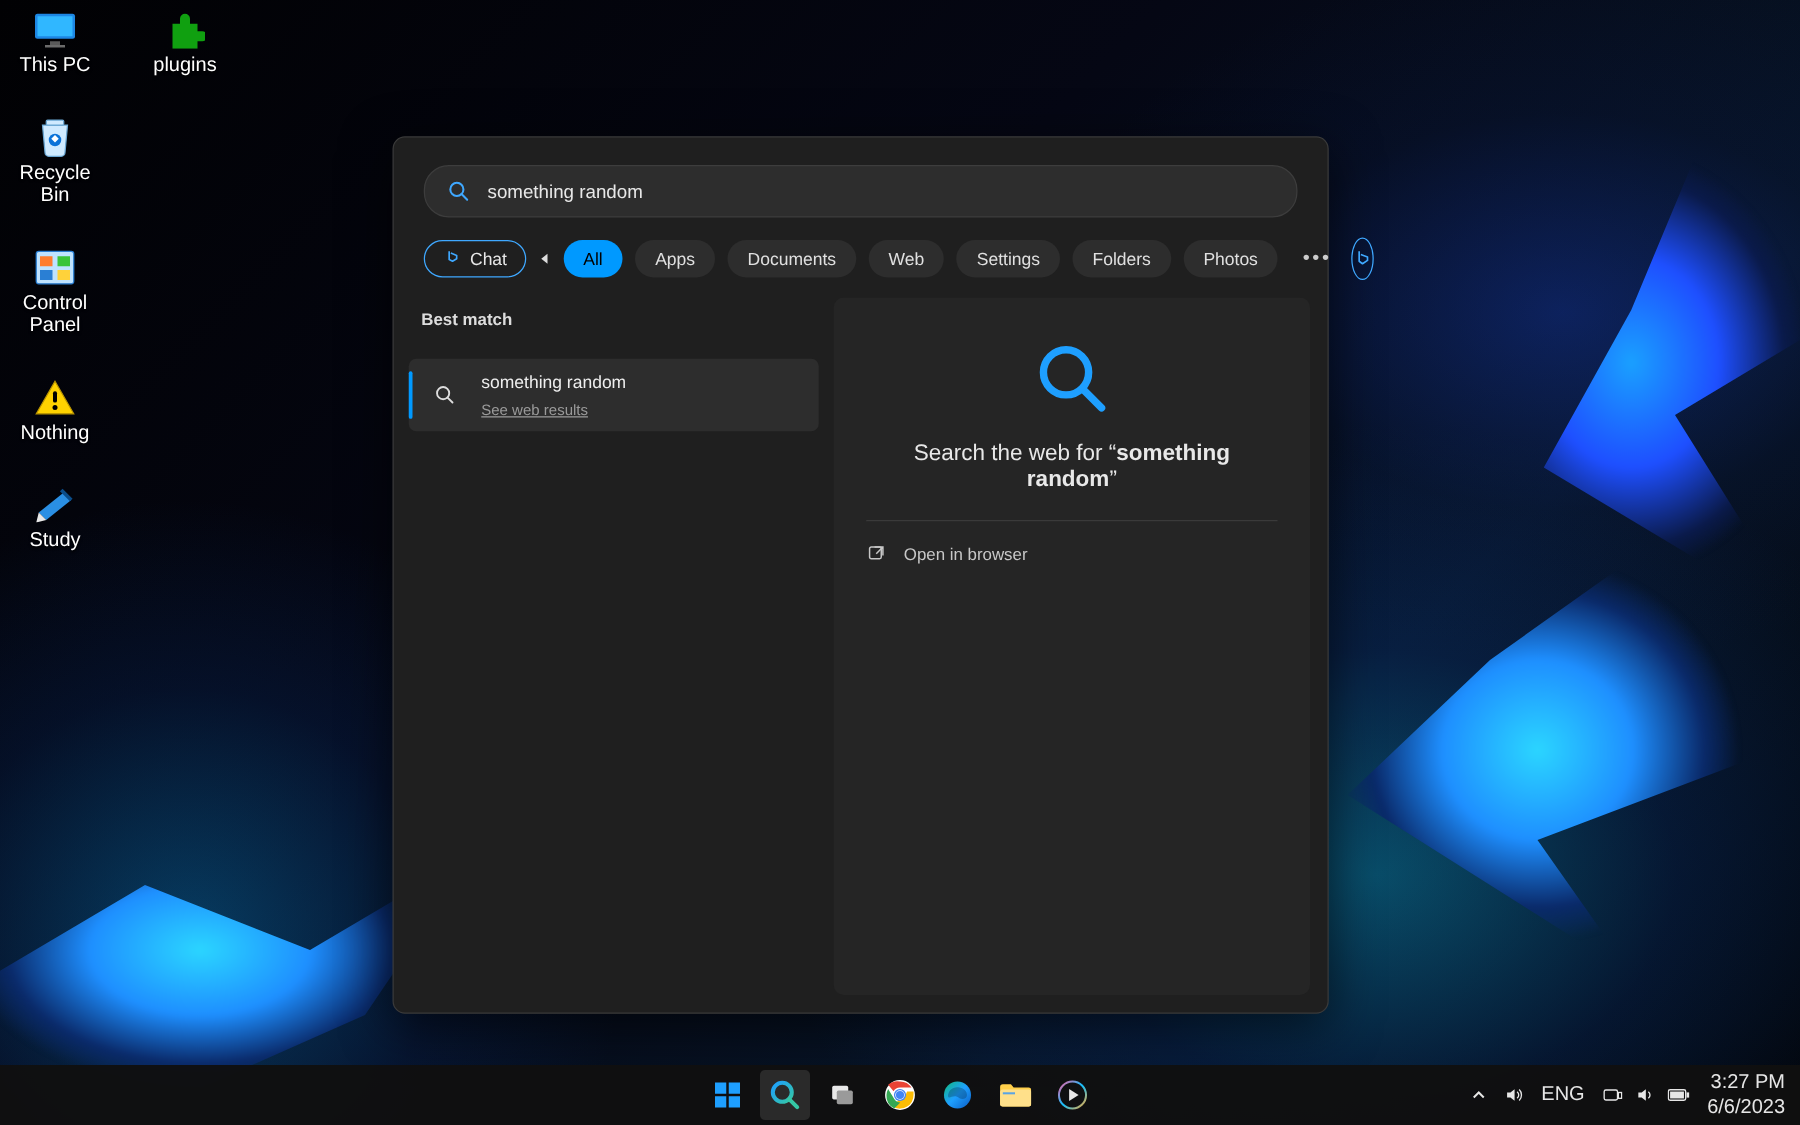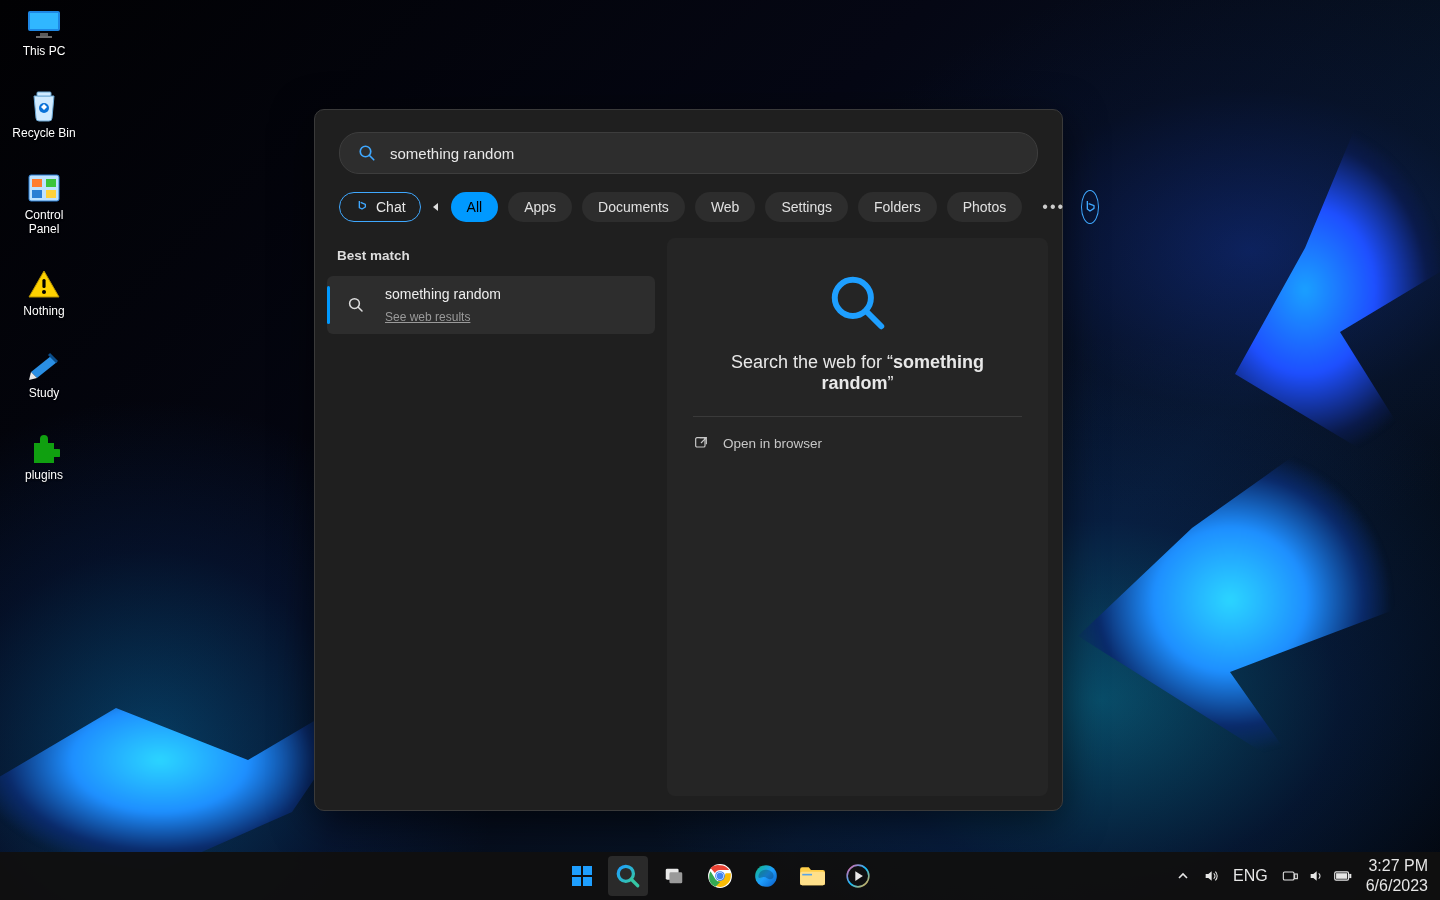--- a/index.html
+++ b/index.html
@@ -8,40 +8,40 @@
     radial-gradient(600px 400px at 1250px 250px,#1e4fff44 0%,#0a1a4a33 40%,transparent 70%),
     radial-gradient(800px 600px at 1100px 700px,#0ec7ff55 0%,#0a3c8a44 30%,transparent 60%),
     radial-gradient(500px 500px at 150px 750px,#0aa8ff55 0%,#0a3c8a33 40%,transparent 70%),
     linear-gradient(135deg,#010103 0%,#050714 40%,#071426 70%,#020203 100%);}
   .flame{position:absolute;filter:blur(2px);}
   .flame.f1{right:-40px;top:80px;width:350px;height:420px;background:radial-gradient(closest-side,#1aa0ff 0%,#1e4fff 40%,#0a1a4a 70%,transparent 80%);clip-path:polygon(70% 0,100% 40%,60% 60%,90% 100%,30% 70%,50% 40%);} 
   .flame.f2{right:20px;top:420px;width:380px;height:360px;background:radial-gradient(closest-side,#2bd5ff 0%,#1e8fff 40%,#0a2a6a 70%,transparent 85%);clip-path:polygon(80% 0,100% 50%,50% 70%,70% 100%,10% 60%,40% 30%);} 
   .flame.f3{left:-60px;bottom:10px;width:440px;height:260px;background:radial-gradient(closest-side,#2bd5ff 0%,#1e8fff 40%,#0a2a6a 70%,transparent 85%);clip-path:polygon(0 70%,40% 30%,70% 50%,100% 20%,80% 70%,40% 100%);} 
   
   .desktop{position:absolute;left:0;top:0;display:flex;gap:32px;padding:8px 8px;flex-direction:column;flex-wrap:wrap;height:500px;align-content:flex-start;}
-  .dicon{width:72px;display:flex;flex-direction:column;align-items:center;color:#fff;font-size:12px;text-align:center;cursor:default;}
+  .dicon{width:72px;display:flex;flex-direction:column;align-items:center;color:#fff;font-size:16px;text-align:center;cursor:default;}
   .dicon .glyph{width:40px;height:32px;display:flex;align-items:center;justify-content:center;margin-bottom:4px;}
   .dicon .label{text-shadow:0 1px 2px #000;}
   
   .panel{position:absolute;left:314px;top:109px;width:747px;height:700px;background:#1f1f1f;border:1px solid #3a3a3a;border-radius:10px;box-shadow:0 10px 40px rgba(0,0,0,.6);display:flex;flex-direction:column;}
   .searchbar{margin:22px 24px 0;height:40px;background:#2d2d2d;border:1px solid #3d3d3d;border-radius:20px;display:flex;align-items:center;padding:0 18px;gap:12px;}
   .searchbar input{flex:1;background:transparent;border:none;outline:none;color:#e8e8e8;font-size:15px;}
   .filters{display:flex;align-items:center;gap:10px;padding:16px 32px 14px 24px;}
   .chat-pill{display:flex;align-items:center;gap:6px;border:1.5px solid #3fa8ff;color:#e8e8e8;border-radius:20px;padding:6px 14px;font-size:14px;cursor:pointer;}
   .arrow-btn{width:22px;height:22px;display:flex;align-items:center;justify-content:center;color:#ccc;cursor:pointer;}
   .pill{background:#2d2d2d;color:#e0e0e0;border-radius:18px;padding:7px 16px;font-size:14px;cursor:pointer;}
   .pill.active{background:#1e90ff;color:#000;font-weight:500;color:#0a0a0a;color:#fff;}
   .pill.active{background:#0099ff;color:#000;} 
   .pill.active{color:#000;} 
   .filters-spacer{flex:1;}
   .more-btn{color:#ccc;width:28px;text-align:center;cursor:pointer;font-size:16px;letter-spacing:2px;}
   .bing-circle{width:32px;height:32px;border:1.5px solid #3fa8ff;border-radius:50%;display:flex;align-items:center;justify-content:center;cursor:pointer;margin-left:6px;}
   .panel-body{display:flex;flex:1;overflow:hidden;}
   .left-col{width:328px;padding:0 12px;}
-  .section-title{color:#ddd;font-size:13.5px;margin:10px 0 13px 10px;font-weight:600;}
+  .section-title{color:#ddd;font-size:13.5px;margin:10px 0 24px 10px;font-weight:600;}
   .result-item{display:flex;align-items:center;gap:14px;background:#2d2d2d;border-radius:6px;padding:10px 14px;position:relative;cursor:pointer;}
   .result-item::before{content:"";position:absolute;left:0;top:18%;bottom:18%;width:3px;background:#0099ff;border-radius:2px;}
   .result-icon{width:30px;height:30px;border-radius:4px;display:flex;align-items:center;justify-content:center;color:#ddd;}
   .result-title{color:#eee;font-size:14px;}
   .result-sub{color:#9a9a9a;font-size:12px;margin-top:8px;text-decoration:underline;}
   .right-col{flex:1;margin:0 14px 14px 0;background:#252525;border-radius:8px;display:flex;flex-direction:column;align-items:center;padding:34px 26px 0;}
   .big-search{margin-bottom:18px;}
   .web-title{color:#e8e8e8;font-size:18px;text-align:center;padding-bottom:22px;width:100%;border-bottom:1px solid #3a3a3a;}
   .web-title b{font-weight:600;}
   .action-row{width:100%;display:flex;align-items:center;gap:14px;color:#c7c7c7;font-size:13.5px;padding:18px 6px;cursor:pointer;}

